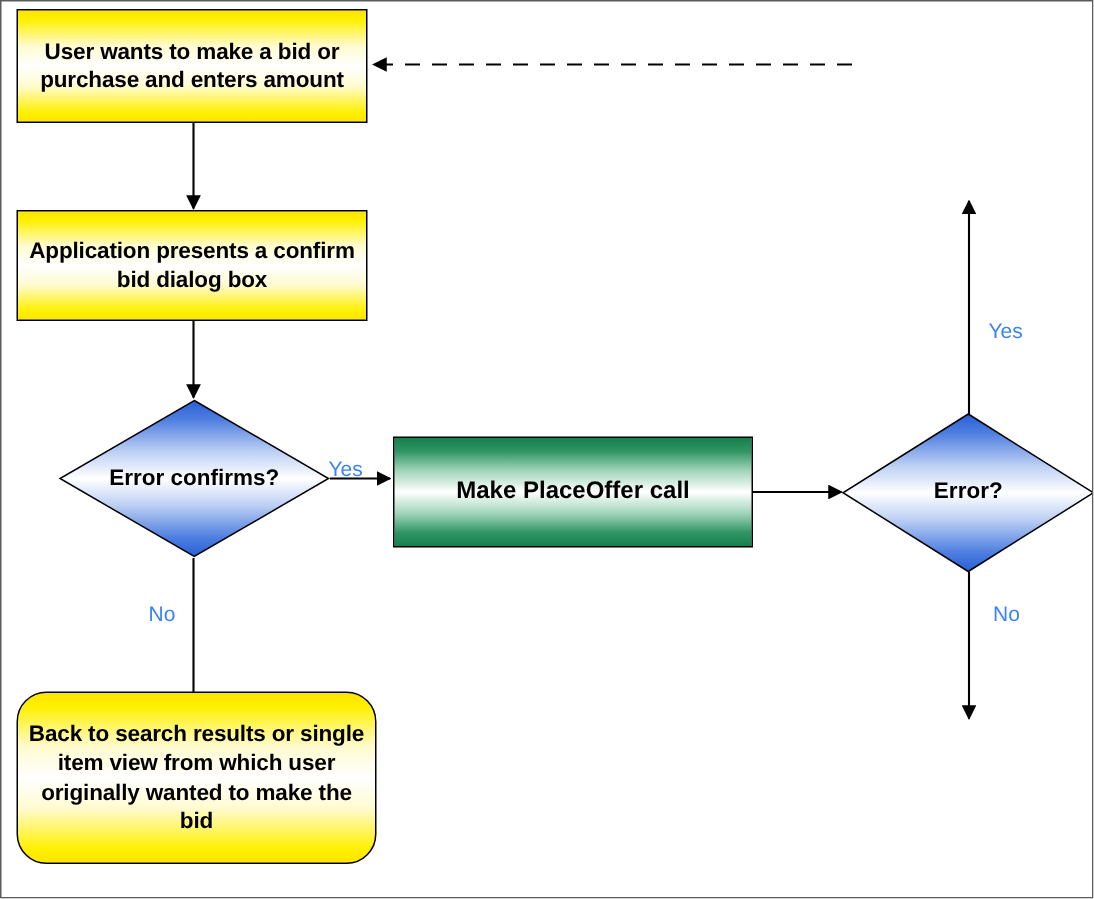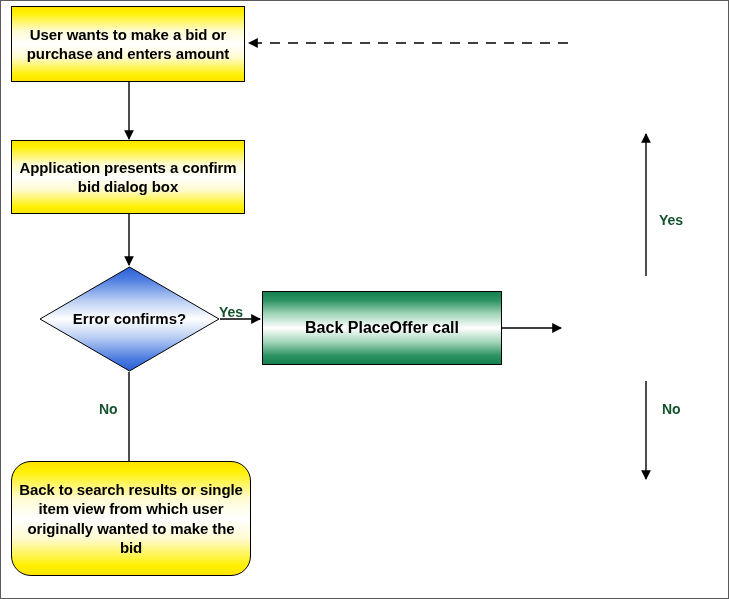--- a/index.html
+++ b/index.html
@@ -94,22 +94,22 @@
     left: 0; top: 0;
     width: 729px;
     height: 599px;
     pointer-events: none;
   }
 
   .edge-label {
     position: absolute;
     font-family: "Liberation Sans", sans-serif;
     font-size: 14px;
-    font-weight: bold;
-    color: #14532d;
+    font-weight: normal;
+    color: #3b82f6;
     white-space: nowrap;
   }
 </style>
 </head>
 <body>
 
 <div id="canvas">
 
   <svg class="conn" width="729" height="599" viewBox="0 0 729 599" xmlns="http://www.w3.org/2000/svg">
     <defs>
@@ -155,23 +155,40 @@
           <stop offset="88%" stop-color="#4d7ee0"></stop>
           <stop offset="100%" stop-color="#2a5fd6"></stop>
         </linearGradient>
       </defs>
       <polygon points="90.5,1 180,53 90.5,105 1,53" fill="url(#dg1)" stroke="#000000" stroke-width="1"></polygon>
     </svg>
     <div class="dlabel">Error confirms?</div>
   </div>
 
   <div class="node proc-green" style="left:261px; top:290px; width:240px; height:74px;">
-    <span>Back PlaceOffer call</span>
-  </div>
-
+    <span>Make PlaceOffer call</span>
+  </div>
+
+  <div class="decision" style="left:560px; top:274px; width:169px; height:107px;">
+    <svg width="169" height="107" viewBox="0 0 169 107" xmlns="http://www.w3.org/2000/svg">
+      <defs>
+        <linearGradient id="dg2" x1="0" y1="0" x2="0" y2="1">
+          <stop offset="0%" stop-color="#2a5fd6"></stop>
+          <stop offset="12%" stop-color="#4d7ee0"></stop>
+          <stop offset="33%" stop-color="#bdd0f4"></stop>
+          <stop offset="50%" stop-color="#ffffff"></stop>
+          <stop offset="67%" stop-color="#bdd0f4"></stop>
+          <stop offset="88%" stop-color="#4d7ee0"></stop>
+          <stop offset="100%" stop-color="#2a5fd6"></stop>
+        </linearGradient>
+      </defs>
+      <polygon points="84.5,1 168,53.5 84.5,106 1,53.5" fill="url(#dg2)" stroke="#000000" stroke-width="1"></polygon>
+    </svg>
+    <div class="dlabel">Error?</div>
+  </div>
 
 
   <div class="node proc" style="left:10px; top:460px; width:240px; height:115px;border-radius:20px;">
     <span>Back to search results or single item view from which user originally wanted to make the bid</span>
   </div>
 
 
   <div class="edge-label" style="left:218px; top:303px;">Yes</div>
 
   <div class="edge-label" style="left:98px; top:400px;">No</div>

